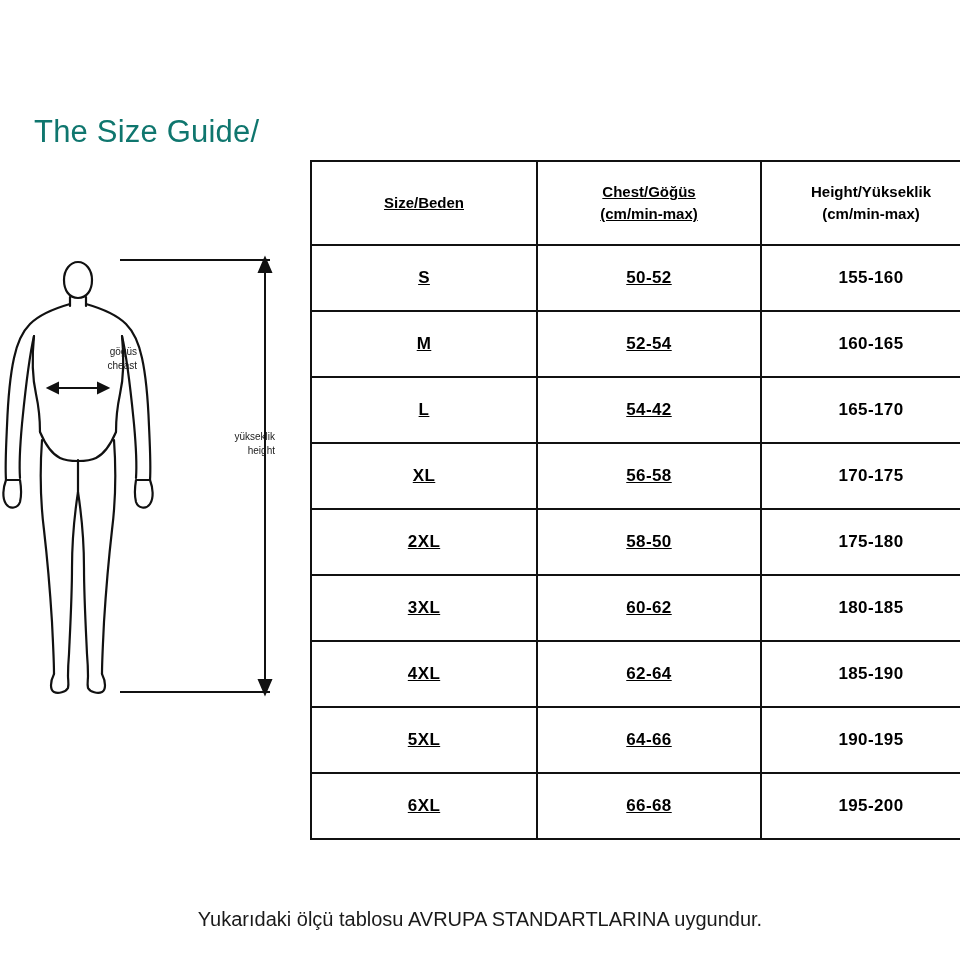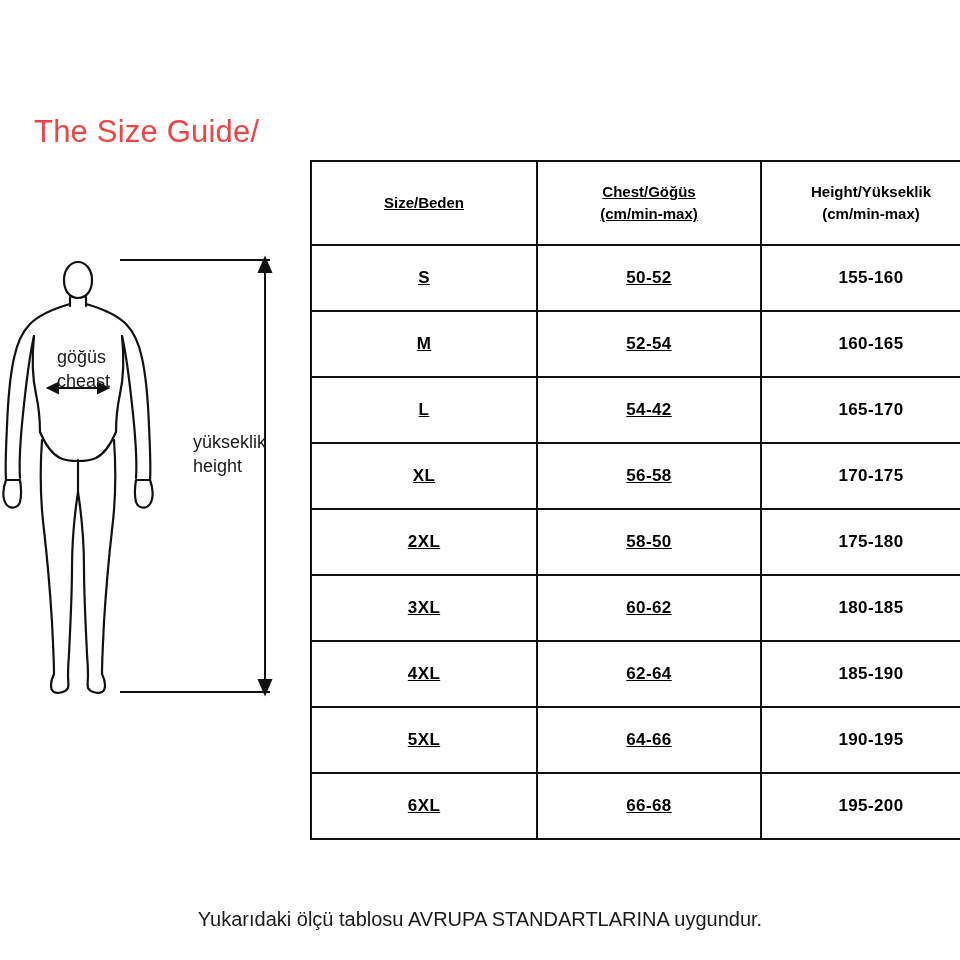--- a/index.html
+++ b/index.html
@@ -18,54 +18,54 @@
 
   
   #title-block {
     position: absolute;
     left: 34px;
     top: 22px;
     font-size: 31px;
     line-height: 1.42;
     font-weight: 400;
     letter-spacing: 0.2px;
-    color: #ef4444;
+    color: #0f766e;
     white-space: pre;
     text-align: right;
   }
   #title-line2 {
     padding-left: 12px;
   }
 
   
   #figure-area {
     position: absolute;
     left: 0px;
     top: 240px;
     width: 300px;
     height: 500px;
   }
   #figure-area svg {
     display: block;
   }
   .fig-label {
     position: absolute;
-    font-size: 18px;
+    font-size: 10px;
     line-height: 1.35;
-    text-align: left;
+    text-align: right;
     color: #1a1a1a;
     white-space: pre;
   }
   #chest-label {
     left: 57px;
     top: 105px;
     width: 80px;
   }
   #height-label {
-    left: 193px;
+    left: 185px;
     top: 190px;
     width: 90px;
   }
 
   
   #size-table {
     position: absolute;
     left: 310px;
     top: 160px;
     width: 640px;

